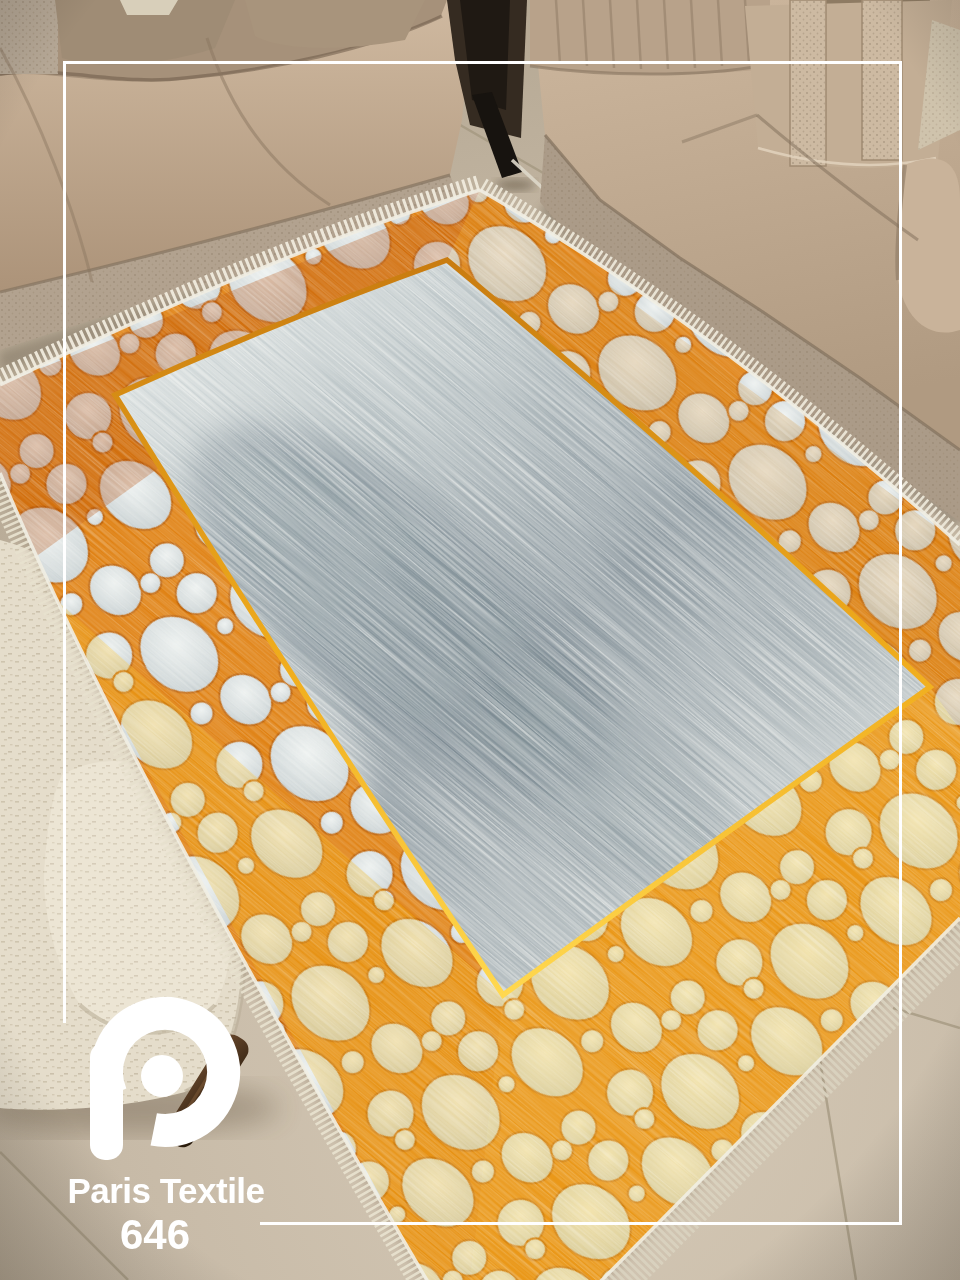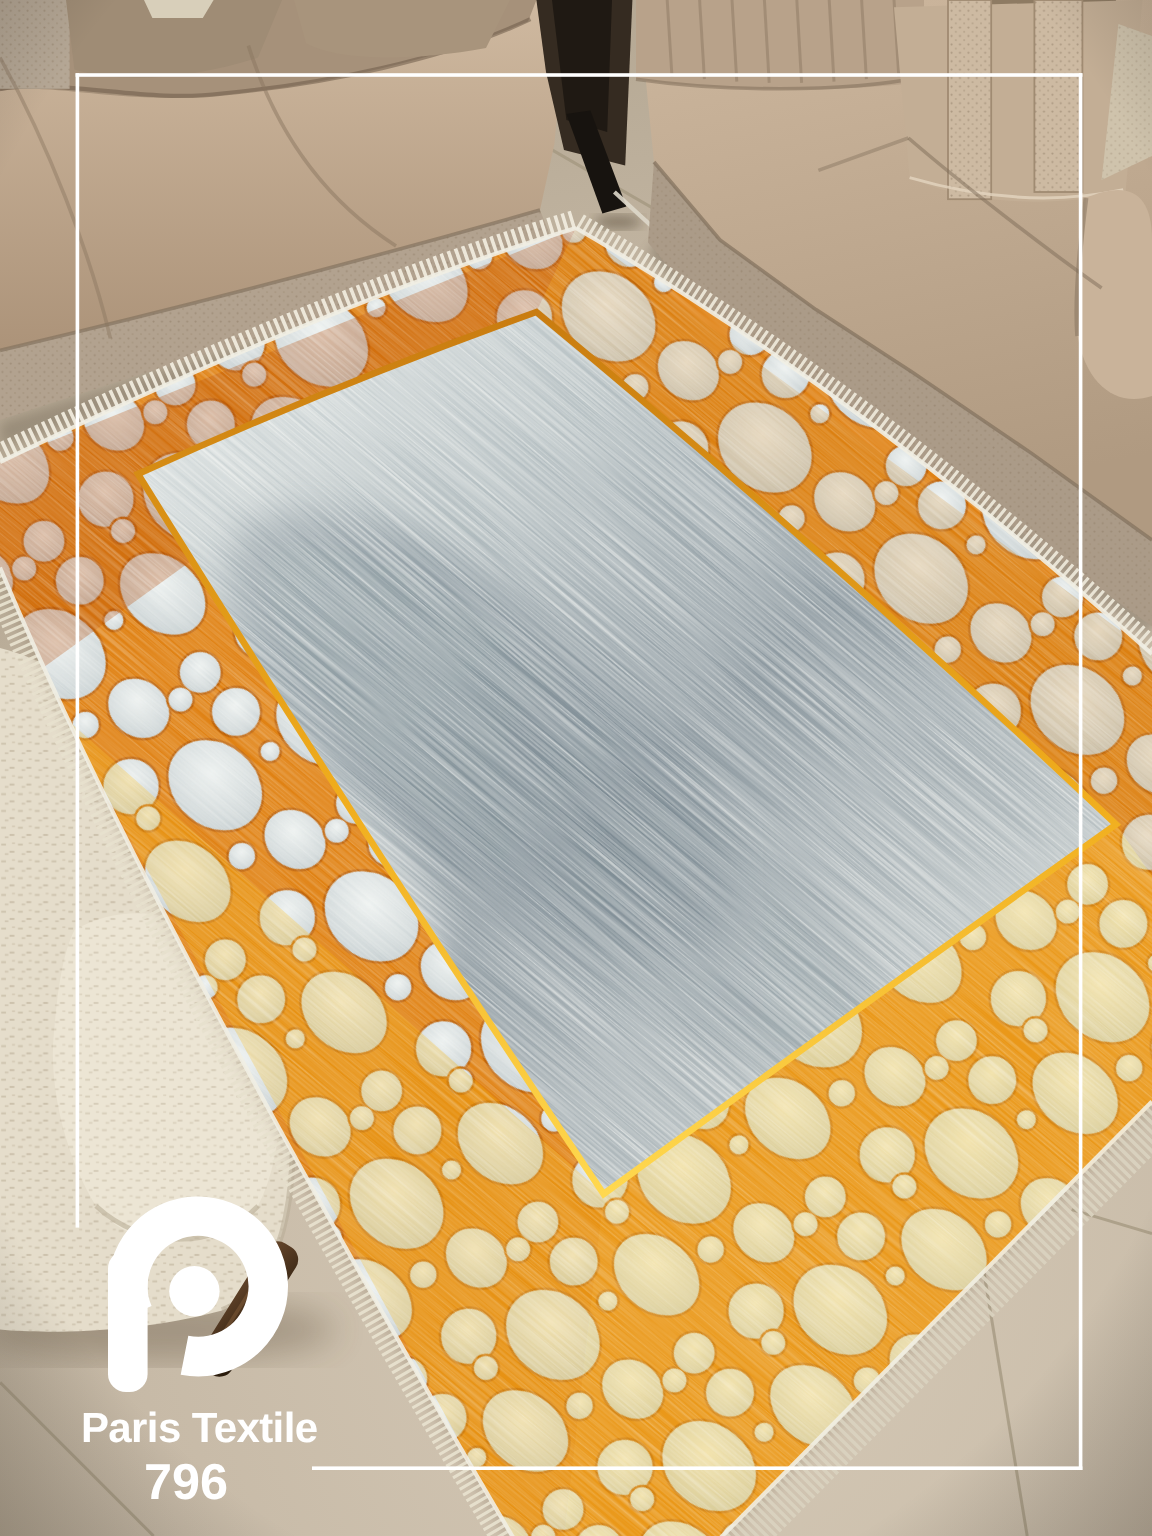--- a/index.html
+++ b/index.html
@@ -247,16 +247,16 @@
     <div class="frame-seg" style="left:260px;top:1222px;width:642px;height:3px;"></div>
   </div>
 
   <div class="brand">
     <svg class="logo" width="166" height="180" viewBox="0 0 166 180">
       <circle cx="83" cy="84" r="58.5" fill="none" stroke="#ffffff" stroke-width="33" stroke-dasharray="310 58" transform="rotate(157 83 84)"></circle>
       <rect x="8" y="54" width="33" height="118" rx="15" fill="#ffffff"></rect>
       <circle cx="80" cy="88" r="21" fill="#ffffff"></circle>
     </svg>
     <div class="brand-name">Paris Textile</div>
-    <div class="product-number">796</div>
+    <div class="product-number">646</div>
   </div>
 
 </div>
 
 </body></html>

